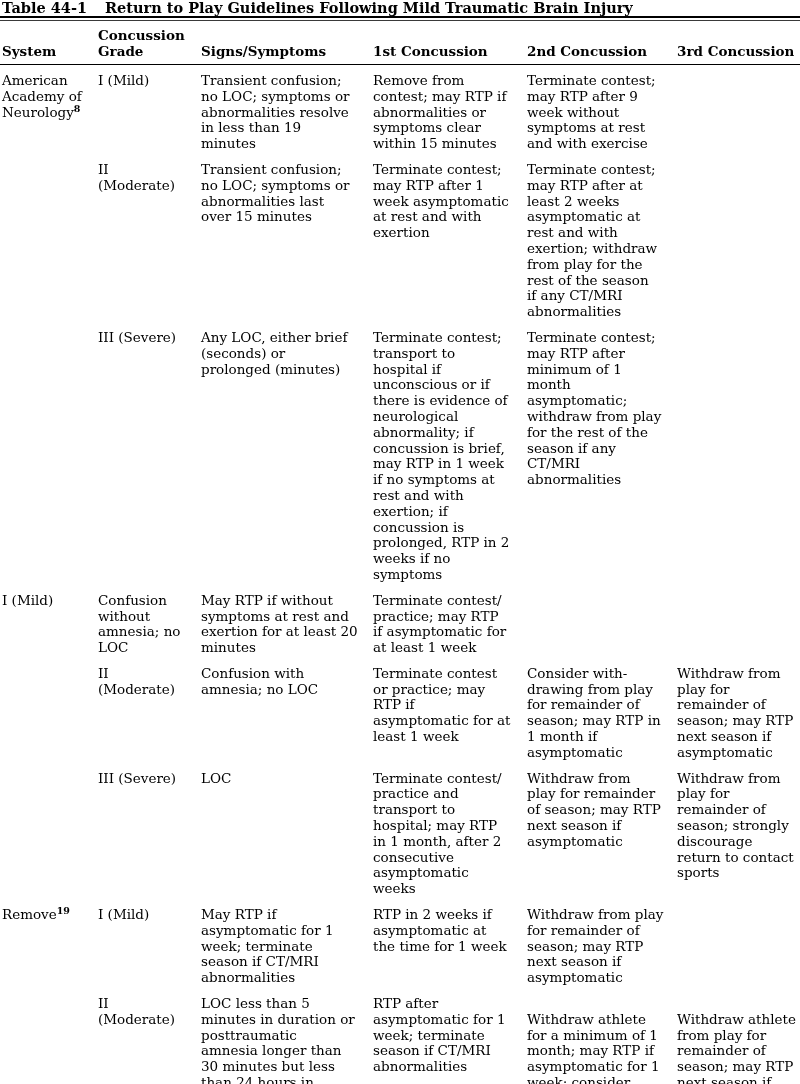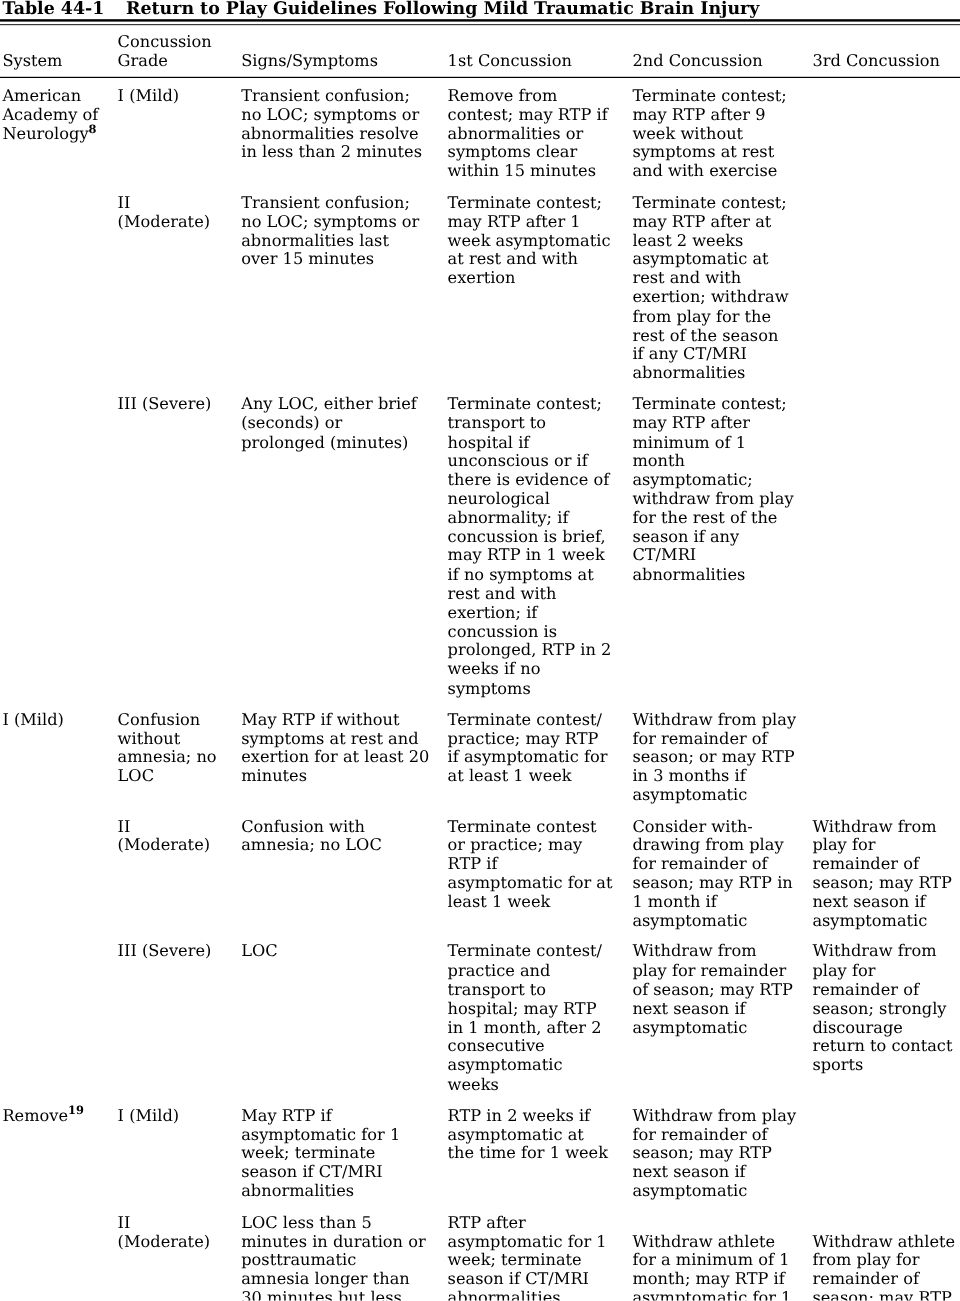--- a/index.html
+++ b/index.html
@@ -7,21 +7,21 @@
     position:relative; width:800px; height:1084px; overflow:hidden;
     background:#ffffff; color:#000;
     font-family:"DejaVu Serif","Liberation Serif",serif;
     font-size:13.5px; line-height:15.8px;
   }
   .titlebar { padding:0 0 1px 2px; font-size:14.5px; font-weight:bold; line-height:14px; padding-top:1px; }
   .title-label { margin-right:18px; }
   .title-rule { border-top:2.5px solid #000; border-bottom:1px solid #3a3a3a; height:2px; }
   .grid6 { display:grid; grid-template-columns:96px 103px 172px 154px 150px 125px; }
   .hdr { align-items:end; padding:7px 0 5px 0; }
-  .hdr .cell { line-height:15.5px; }
+  .hdr .cell { line-height:15.5px;font-weight:bold; }
   .header-rule { border-top:1.5px solid #000; }
   .tbody { padding-top:8px; }
   .row { margin-bottom:10px; }
   .cell { padding-left:2px; padding-right:13px; }
   .c6 { padding-right:4px; }
   .down1 { padding-top:15.8px; }
   sup { font-size:9.5px; line-height:0; vertical-align:super; font-weight:bold; }
 </style>
 </head>
 <body>
@@ -41,21 +41,21 @@
     <div class="cell">2nd Concussion</div>
     <div class="cell c6">3rd Concussion</div>
   </div>
   <div class="header-rule"></div>
 
   <div class="tbody">
 
     <div class="grid6 row">
       <div class="cell"><span>American Academy of Neurology</span><sup>8</sup></div>
       <div class="cell">I (Mild)</div>
-      <div class="cell">Transient confusion; no LOC; symptoms or abnormalities resolve in less than 2 minutes</div>
+      <div class="cell">Transient confusion; no LOC; symptoms or abnormalities resolve in less than 19 minutes</div>
       <div class="cell">Remove from contest; may RTP if abnormalities or symptoms clear within 15 minutes</div>
       <div class="cell">Terminate contest; may RTP after 9 week without symptoms at rest and with exercise</div>
       <div class="cell c6"></div>
     </div>
 
     <div class="grid6 row">
       <div class="cell"></div>
       <div class="cell">II (Moderate)</div>
       <div class="cell">Transient confusion; no LOC; symptoms or abnormalities last over 15 minutes</div>
       <div class="cell">Terminate contest; may RTP after 1 week asymptomatic at rest and with exertion</div>
@@ -70,21 +70,20 @@
       <div class="cell">Terminate contest; transport to hospital if unconscious or if there is evidence of neurological abnormality; if concussion is brief, may RTP in 1 week if no symptoms at rest and with exertion; if concussion is prolonged, RTP in 2 weeks if no symptoms</div>
       <div class="cell">Terminate contest; may RTP after minimum of 1 month asymptomatic; withdraw from play for the rest of the season if any CT/MRI abnormalities</div>
       <div class="cell c6"></div>
     </div>
 
     <div class="grid6 row">
       <div class="cell">I (Mild)</div>
       <div class="cell">Confusion without amnesia; no LOC</div>
       <div class="cell">May RTP if without symptoms at rest and exertion for at least 20 minutes</div>
       <div class="cell">Terminate contest/ practice; may RTP if asymptomatic for at least 1 week</div>
-      <div class="cell c6">Withdraw from play for remainder of season; or may RTP in 3 months if asymptomatic</div>
     </div>
 
     <div class="grid6 row">
       <div class="cell"></div>
       <div class="cell">II (Moderate)</div>
       <div class="cell">Confusion with amnesia; no LOC</div>
       <div class="cell">Terminate contest or practice; may RTP if asymptomatic for at least 1 week</div>
       <div class="cell">Consider with-drawing from play for remainder of season; may RTP in 1 month if asymptomatic</div>
       <div class="cell c6">Withdraw from play for remainder of season; may RTP next season if asymptomatic</div>
     </div>

